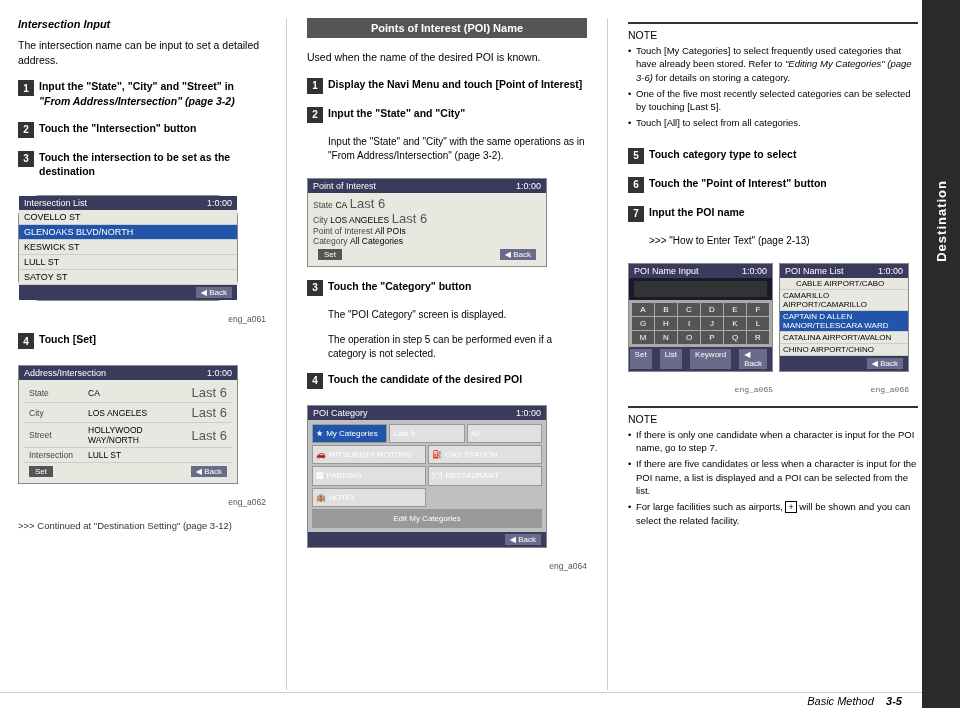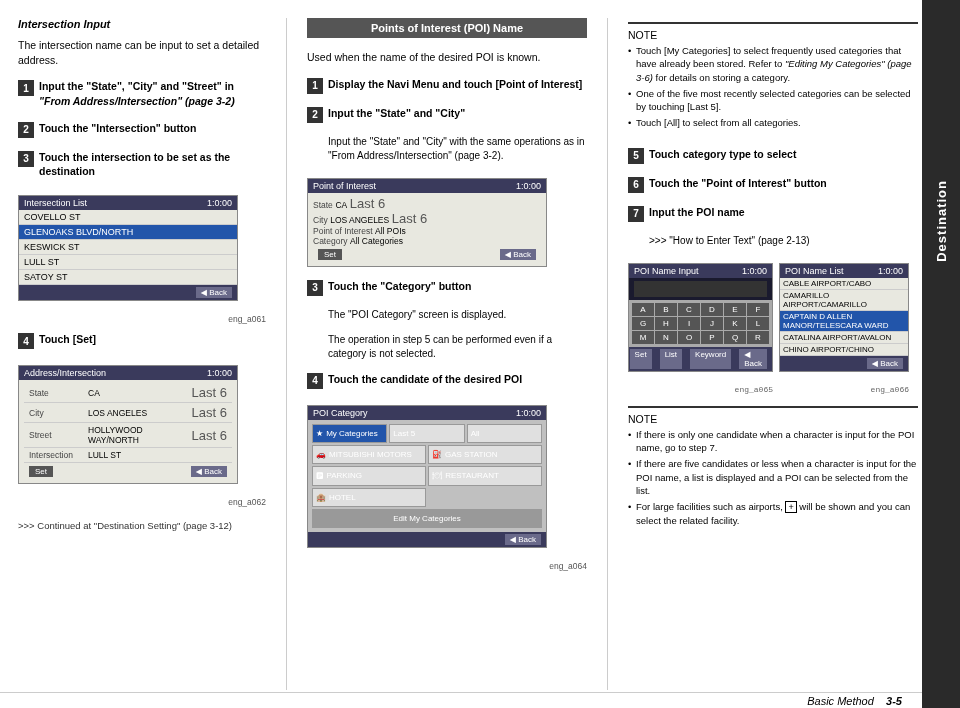--- a/index.html
+++ b/index.html
@@ -368,21 +368,21 @@
       <div class="step">
         <span class="step-num">2</span>
         <span class="step-text">Touch the "Intersection" button</span>
       </div>
 
       <div class="step">
         <span class="step-num">3</span>
         <span class="step-text">Touch the intersection to be set as the destination</span>
       </div>
 
-      <div class="screen-mockup list-screen" style="width:220px;">
+      <div class="screen-mockup list-screen" style="width:220px;border-radius:23px;">
         <div class="screen-header">
           <span>Intersection List</span>
           <span>1:0:00</span>
         </div>
         <div class="screen-body">
           <div class="list-item-row">COVELLO ST</div>
           <div class="list-item-row selected">GLENOAKS BLVD/NORTH</div>
           <div class="list-item-row">KESWICK ST</div>
           <div class="list-item-row">LULL ST</div>
           <div class="list-item-row">SATOY ST</div>
@@ -622,21 +622,21 @@
           <div class="sub-caption">eng_a065</div>
         </div>
 
         <div>
           <div class="screen-mockup poi-name-list" style="width:130px;">
             <div class="screen-header">
               <span>POI Name List</span>
               <span>1:0:00</span>
             </div>
             <div style="background:#e8e8e0; padding:0;">
-              <div class="list-item-row" style="font-size:8px; padding:1px 3px;">CABLE AIRPORT/CABO</div>
+              <div class="list-item-row" style="font-size:8px; padding:1px 16px;">CABLE AIRPORT/CABO</div>
               <div class="list-item-row" style="font-size:8px; padding:1px 3px;">CAMARILLO AIRPORT/CAMARILLO</div>
               <div class="list-item-row selected" style="font-size:8px; padding:1px 3px;">CAPTAIN D ALLEN MANOR/TELESCARA WARD</div>
               <div class="list-item-row" style="font-size:8px; padding:1px 3px;">CATALINA AIRPORT/AVALON</div>
               <div class="list-item-row" style="font-size:8px; padding:1px 3px;">CHINO AIRPORT/CHINO</div>
             </div>
             <div class="screen-footer">
               <span class="screen-btn">◀ Back</span>
             </div>
           </div>
           <div class="sub-caption">eng_a066</div>

